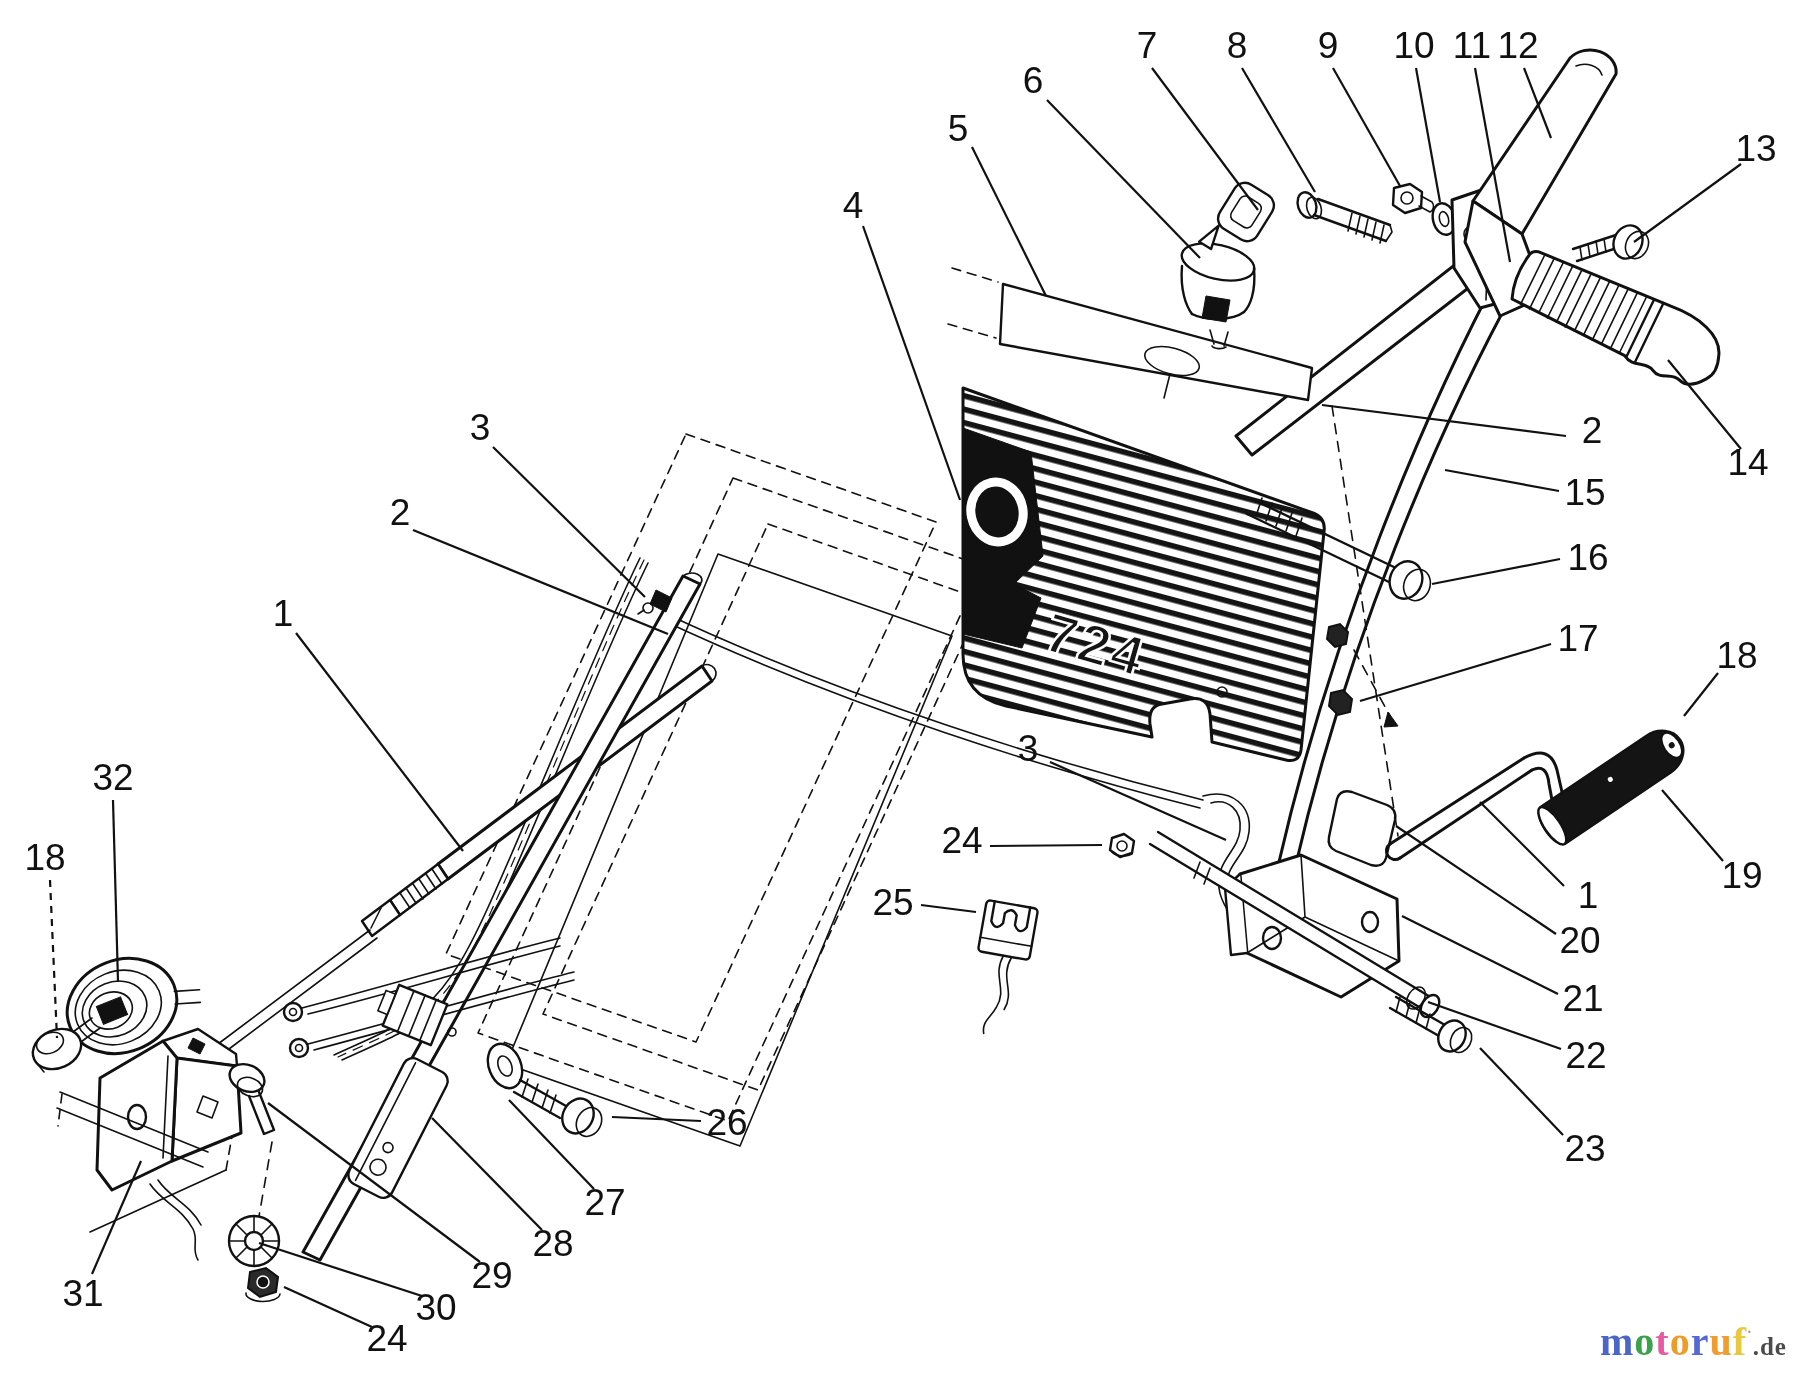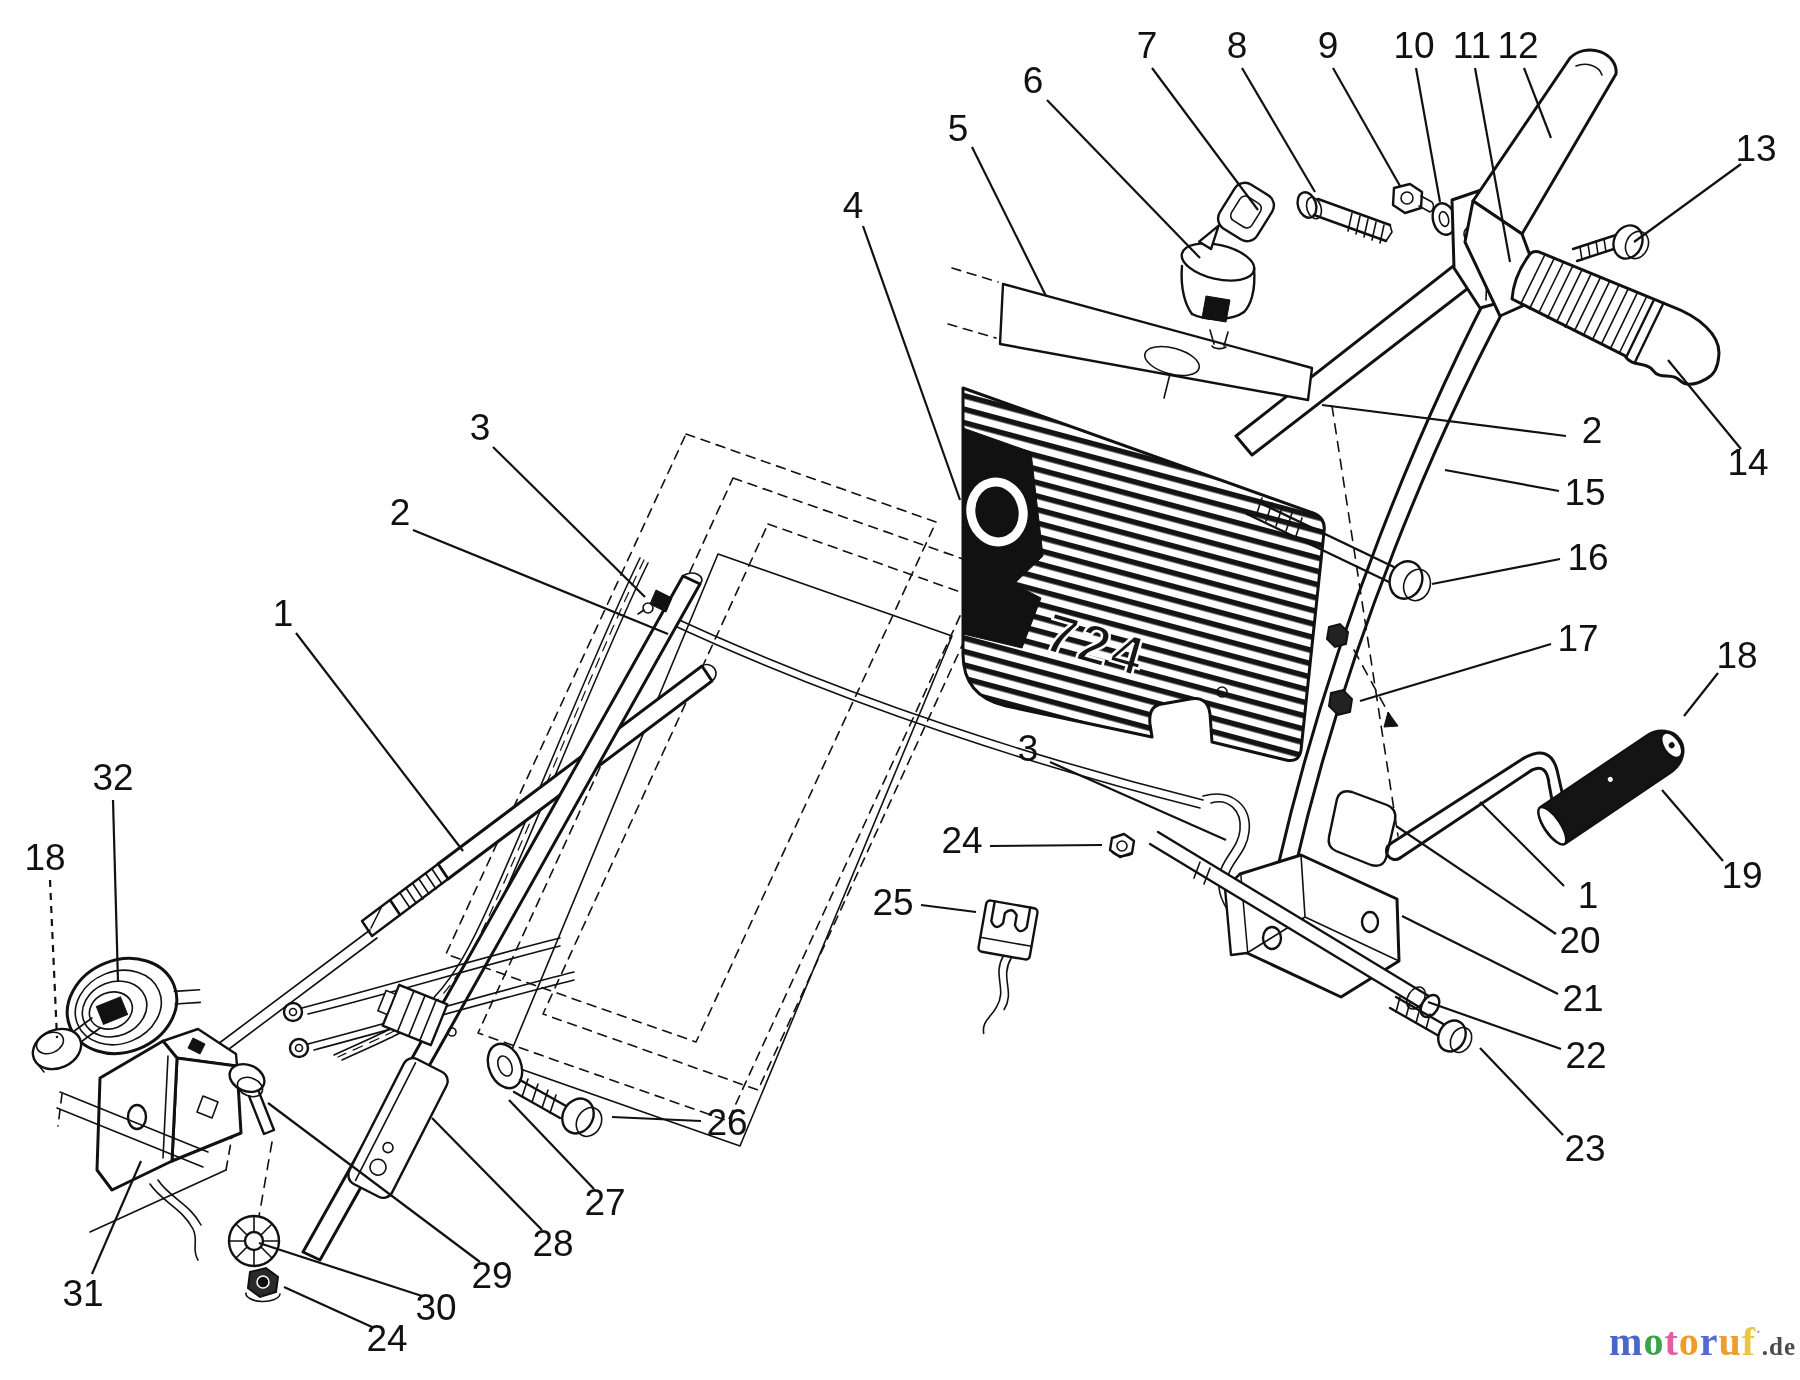--- a/index.html
+++ b/index.html
@@ -12,21 +12,21 @@
   .s1{stroke:#111;stroke-width:1.6;fill:none;stroke-linecap:round;stroke-linejoin:round}
   .wf{fill:#fff}
   .bk{fill:#111;stroke:#111}
   .db{stroke-dasharray:9 7}
   .dd{stroke-dasharray:10 8}
   .leader{stroke:#111;stroke-width:2.2;fill:none}
   .leader.dashed{stroke-dasharray:7 6}
   .callout{font-size:37px;fill:#111;font-family:"Liberation Sans",sans-serif}
   .model{font-size:56px;font-weight:bold;fill:#151515;stroke:#fff;stroke-width:2.5;
          font-family:"Liberation Sans",sans-serif;letter-spacing:3px}
-  #watermark{position:absolute;left:1600px;top:1322px;width:196px;text-align:right;
+  #watermark{position:absolute;left:1600px;top:1322px;width:196px;text-align:left;
              font-family:"Liberation Serif",serif;font-weight:bold;font-size:40px;
              letter-spacing:1px;line-height:1;}
   #watermark .wm-ch{display:inline-block}
   #watermark .wm-sup{font-size:14px;vertical-align:18px}
   #watermark .wm-suffix{font-size:25px}
 </style>
 </head>
 <body>
 
 <svg id="stage" width="1800" height="1380" viewBox="0 0 1800 1380" xmlns="http://www.w3.org/2000/svg">

